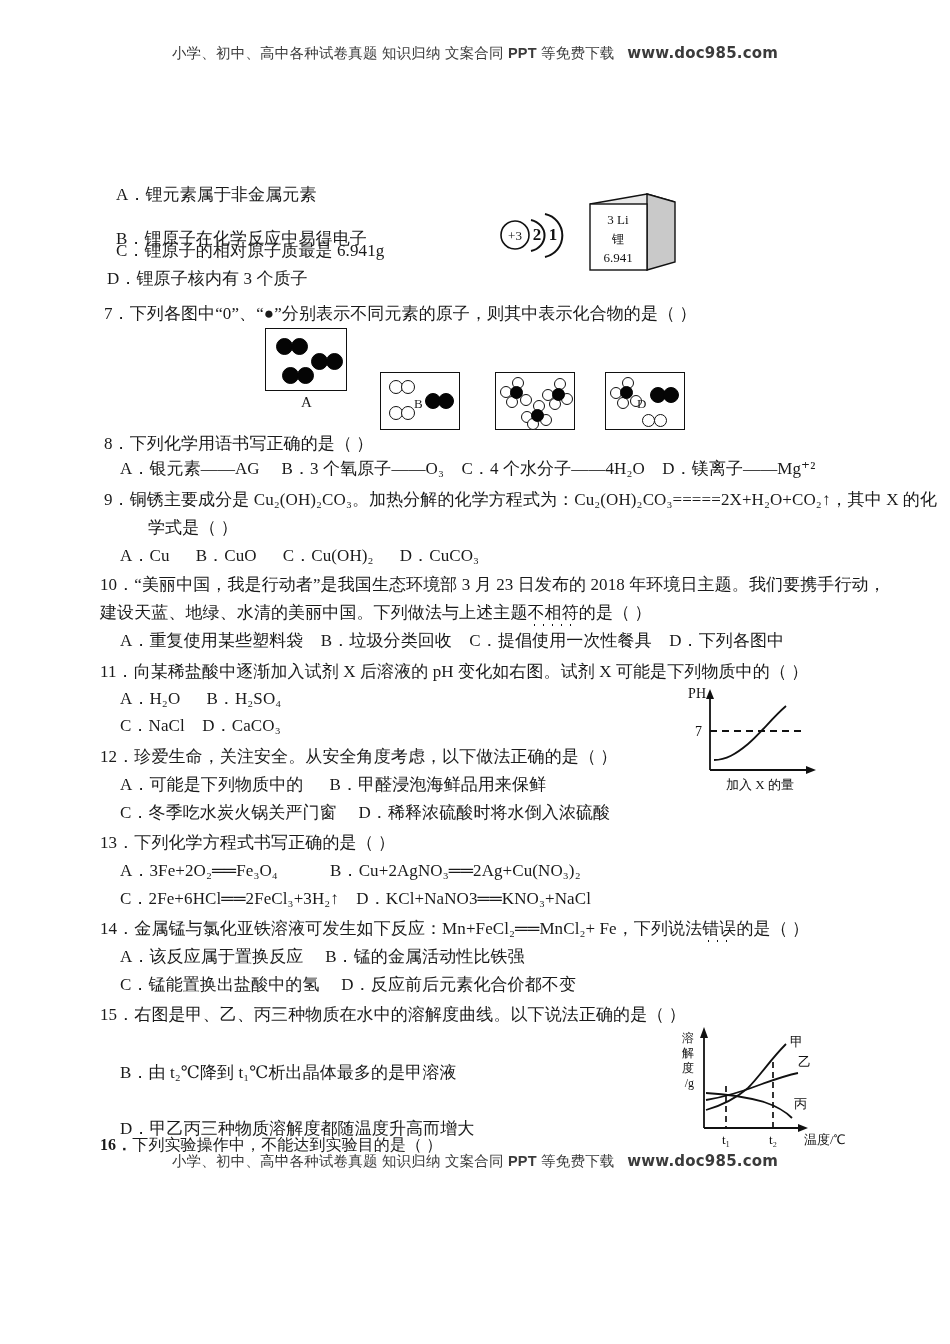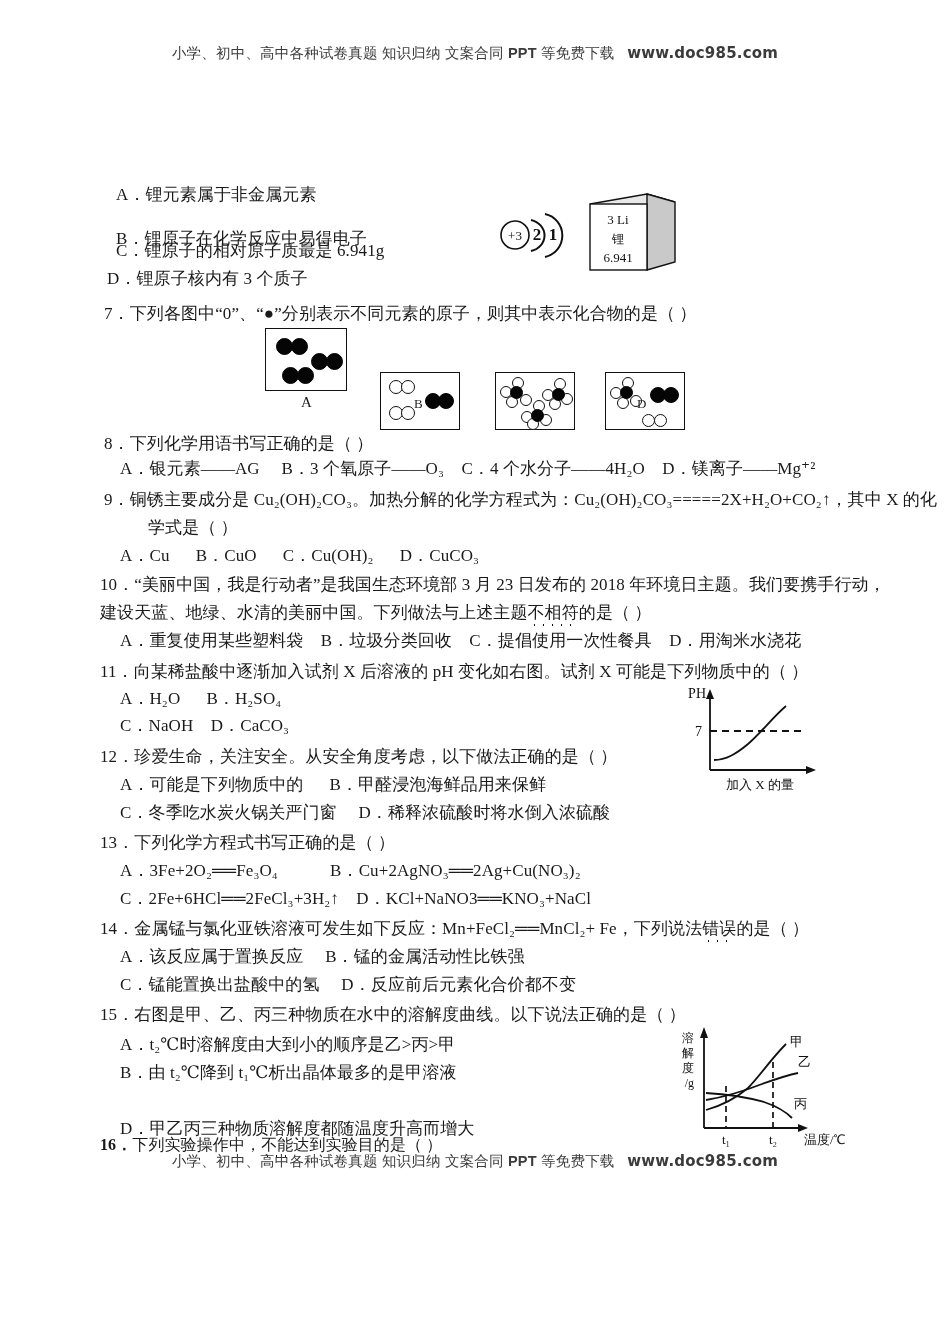--- a/index.html
+++ b/index.html
@@ -222,32 +222,32 @@
   <div class="qline" style="left:100px; top:572px;">
     <span>10．</span><span>“美丽中国，我是行动者”是我国生态环境部 3 月 23 日发布的 2018 年环境日主题。我们要携手行动，</span>
   </div>
   <div class="qline" style="left:100px; top:600px;">
     <span>建设天蓝、地绿、水清的美丽中国。下列做法与上述主题</span><span class="dotted">不相符</span><span>的是（    ）</span>
   </div>
   <div class="qline" style="left:120px; top:628px;">
     <span>A．</span><span>重复使用某些塑料袋</span>
     &nbsp;&nbsp;&nbsp;<span>B．</span><span>垃圾分类回收</span>
     &nbsp;&nbsp;&nbsp;<span>C．</span><span>提倡使用一次性餐具</span>
-    &nbsp;&nbsp;&nbsp;<span>D．</span><span>用淘米水浇花</span>
+    &nbsp;&nbsp;&nbsp;<span>D．</span><span>下列各图中</span>
   </div>
 
   <div class="qline" style="left:100px; top:659px;">
     <span>11．</span><span>向某稀盐酸中逐渐加入试剂 X 后溶液的 pH 变化如右图。试剂 X 可能是下列物质中的（    ）</span>
   </div>
   <div class="qline" style="left:120px; top:686px;">
     <span>A．</span><span>H₂O</span>
     &nbsp;&nbsp;&nbsp;&nbsp;&nbsp;<span>B．</span><span>H₂SO₄</span>
   </div>
   <div class="qline" style="left:120px; top:713px;">
-    <span>C．</span><span>NaOH</span>
+    <span>C．</span><span>NaCl</span>
     &nbsp;&nbsp;&nbsp;<span>D．</span><span>CaCO₃</span>
   </div>
 
   <div class="figwrap" style="left:668px; top:684px;">
     <svg width="175" height="110" viewBox="0 0 175 110">
 
       <line x1="42" y1="12" x2="42" y2="86" stroke="#111" stroke-width="1.8"></line>
       <polygon points="42,5 38,15 46,15" fill="#111"></polygon>
 
       <line x1="42" y1="86" x2="140" y2="86" stroke="#111" stroke-width="1.8"></line>
@@ -295,23 +295,20 @@
     &nbsp;&nbsp;&nbsp;&nbsp;<span>B．</span><span>锰的金属活动性比铁强</span>
   </div>
   <div class="qline" style="left:120px; top:972px;">
     <span>C．</span><span>锰能置换出盐酸中的氢</span>
     &nbsp;&nbsp;&nbsp;&nbsp;<span>D．</span><span>反应前后元素化合价都不变</span>
   </div>
 
   <div class="qline" style="left:100px; top:1002px;">
     <span>15．</span><span>右图是甲、乙、丙三种物质在水中的溶解度曲线。以下说法正确的是（    ）</span>
   </div>
-  <div class="qline" style="left:120px; top:1032px;">
-    <span>A．</span><span>t₂℃时溶解度由大到小的顺序是乙&gt;丙&gt;甲</span>
-  </div>
   <div class="qline" style="left:120px; top:1060px;">
     <span>B．</span><span>由 t₂℃降到 t₁℃析出晶体最多的是甲溶液</span>
   </div>
   <div class="qline" style="left:120px; top:1116px;">
     <span>D．</span><span>甲乙丙三种物质溶解度都随温度升高而增大</span>
   </div>
 
   <div class="figwrap" style="left:658px; top:1018px;">
     <svg width="195" height="140" viewBox="0 0 195 140">
 

